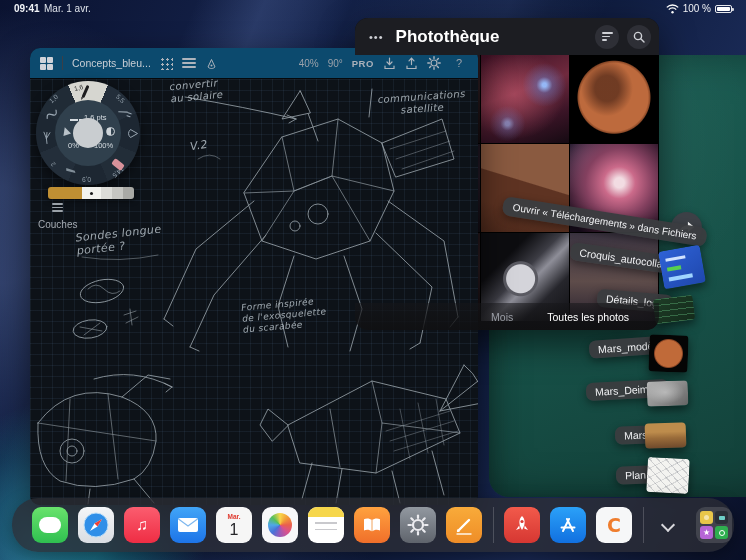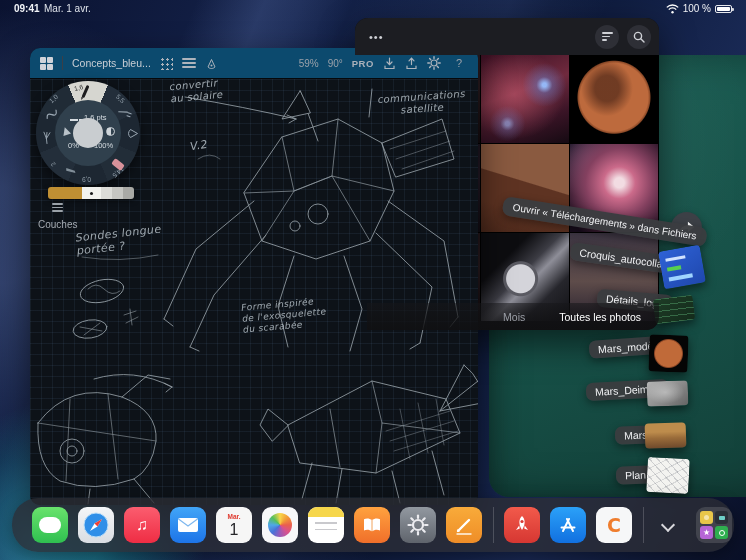--- a/index.html
+++ b/index.html
@@ -61,21 +61,21 @@
       radial-gradient(circle at 50% 48%, #bd6a3d 0 34px, #8c4a28 36px, transparent 37px),#000;}
   .t-marsland{background:
       linear-gradient(197deg, #8a5a40 0 44%, #5e3322 45% 72%, #49271a 100%);}
   .t-orion{background:
       radial-gradient(ellipse at 56% 44%, #f2dce2 0 5px, #cb6a8a 16px, #83405f 34px, transparent 62px),
       radial-gradient(circle at 25% 20%, rgba(200,170,220,.4), transparent 40%),#170c1c;}
   .t-voyager{background:
       radial-gradient(circle at 45% 52%, #d4d4da 0 14px, #5a5a62 15px 17px, transparent 18px),
       linear-gradient(135deg,#0d0d10 0 28%,#3c3c44 46%,#8e8e98 56%,#26262c 74%,#101014 100%);}
   .t-dusk{background:linear-gradient(180deg,#3c3542 0%,#5e4c4a 55%,#2a2330 100%);}
-  .ph-tabs{position:absolute;left:12px;bottom:0;width:100%;height:27px;z-index:3;
+  .ph-tabs{position:absolute;left:0;bottom:0;width:100%;height:27px;z-index:3;
     background:linear-gradient(rgba(22,22,25,.55),rgba(16,16,18,.9));
     display:flex;align-items:center;justify-content:flex-end;gap:26px;padding-right:26px;}
   .ph-tab{font-size:10.5px;color:#9b9ea6;background:none;border:none;font-family:inherit;padding:2px 4px;}
   .ph-tab.active{color:#fff;}
 
   
   .concepts{position:absolute;left:30px;top:48px;width:448px;height:457px;border-radius:10px;
     background:#0d1117;box-shadow:0 14px 34px rgba(0,0,0,.6);overflow:hidden;}
   .cw-toolbar{position:absolute;left:0;top:0;width:100%;height:31px;background:#0c4a6e;
     display:flex;align-items:center;padding:0 10px;gap:9px;border-bottom:1px solid #06080b;}
@@ -252,20 +252,21 @@
       <div class="tile t-dark1"></div>
       <div class="tile t-marsland"></div>
       <div class="tile t-orion"></div>
       <div class="tile t-dark1"></div>
       <div class="tile t-dark2"></div>
       <div class="tile t-voyager"></div>
       <div class="tile t-dusk"></div>
     </div>
     <header class="ph-header">
       <button class="ph-more">•••</button>
+      <h1 class="ph-title">Photothèque</h1>
       <span class="ph-sp"></span>
       <button class="ph-circle">
         <span class="filter-bars">
             <i></i>
             <i></i>
             <i></i>
           </span>
       </button>
       <button class="ph-circle">
         <svg width="12" height="12" viewBox="0 0 12 12">
@@ -294,21 +295,21 @@
       <span class="icon-lines">
           <i></i>
           <i></i>
           <i></i>
         </span>
       <svg width="13" height="13" viewBox="0 0 13 13">
         <path d="M3,10 L6.5,2.5 L10,10 C8.2,12 4.8,12 3,10 Z" fill="none" stroke="#aeb4bc" stroke-width="1"></path>
         <circle cx="6.5" cy="8.5" r="1" fill="#aeb4bc"></circle>
       </svg>
       <span class="cw-sp"></span>
-      <span class="cw-txt">59%</span>
+      <span class="cw-txt">40%</span>
       <span class="cw-txt">90°</span>
       <span class="cw-pro">PRO</span>
       <button class="cw-btn">
         <svg width="13" height="13" viewBox="0 0 13 13">
           <path d="M6.5,1 V7 M4,5 L6.5,7.6 L9,5" fill="none" stroke="#aeb4bc" stroke-width="1.2" stroke-linecap="round"></path>
           <path d="M2,9 V11.5 H11 V9" fill="none" stroke="#aeb4bc" stroke-width="1.2" stroke-linecap="round"></path>
         </svg>
       </button>
       <button class="cw-btn">
         <svg width="13" height="13" viewBox="0 0 13 13">

